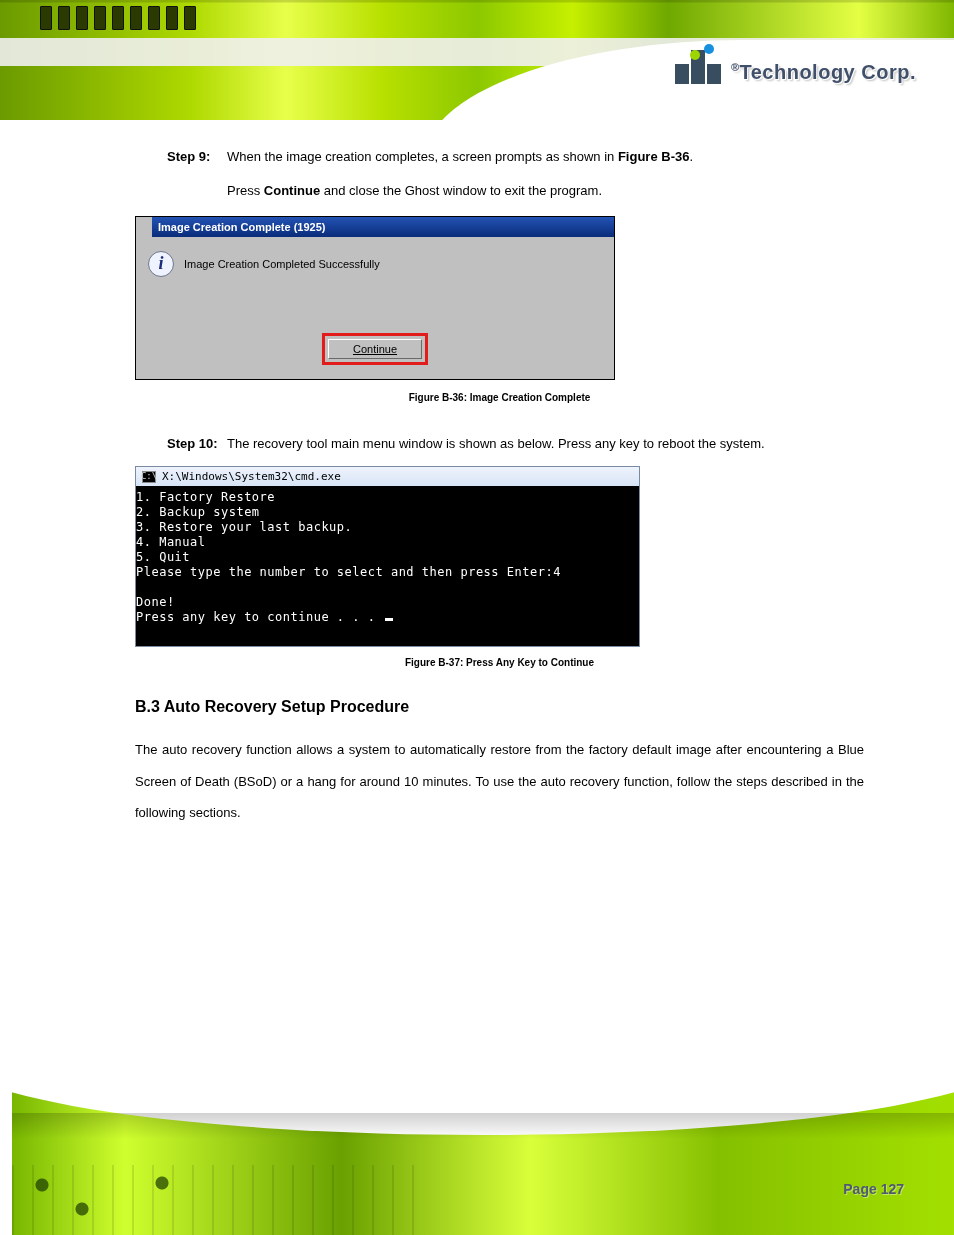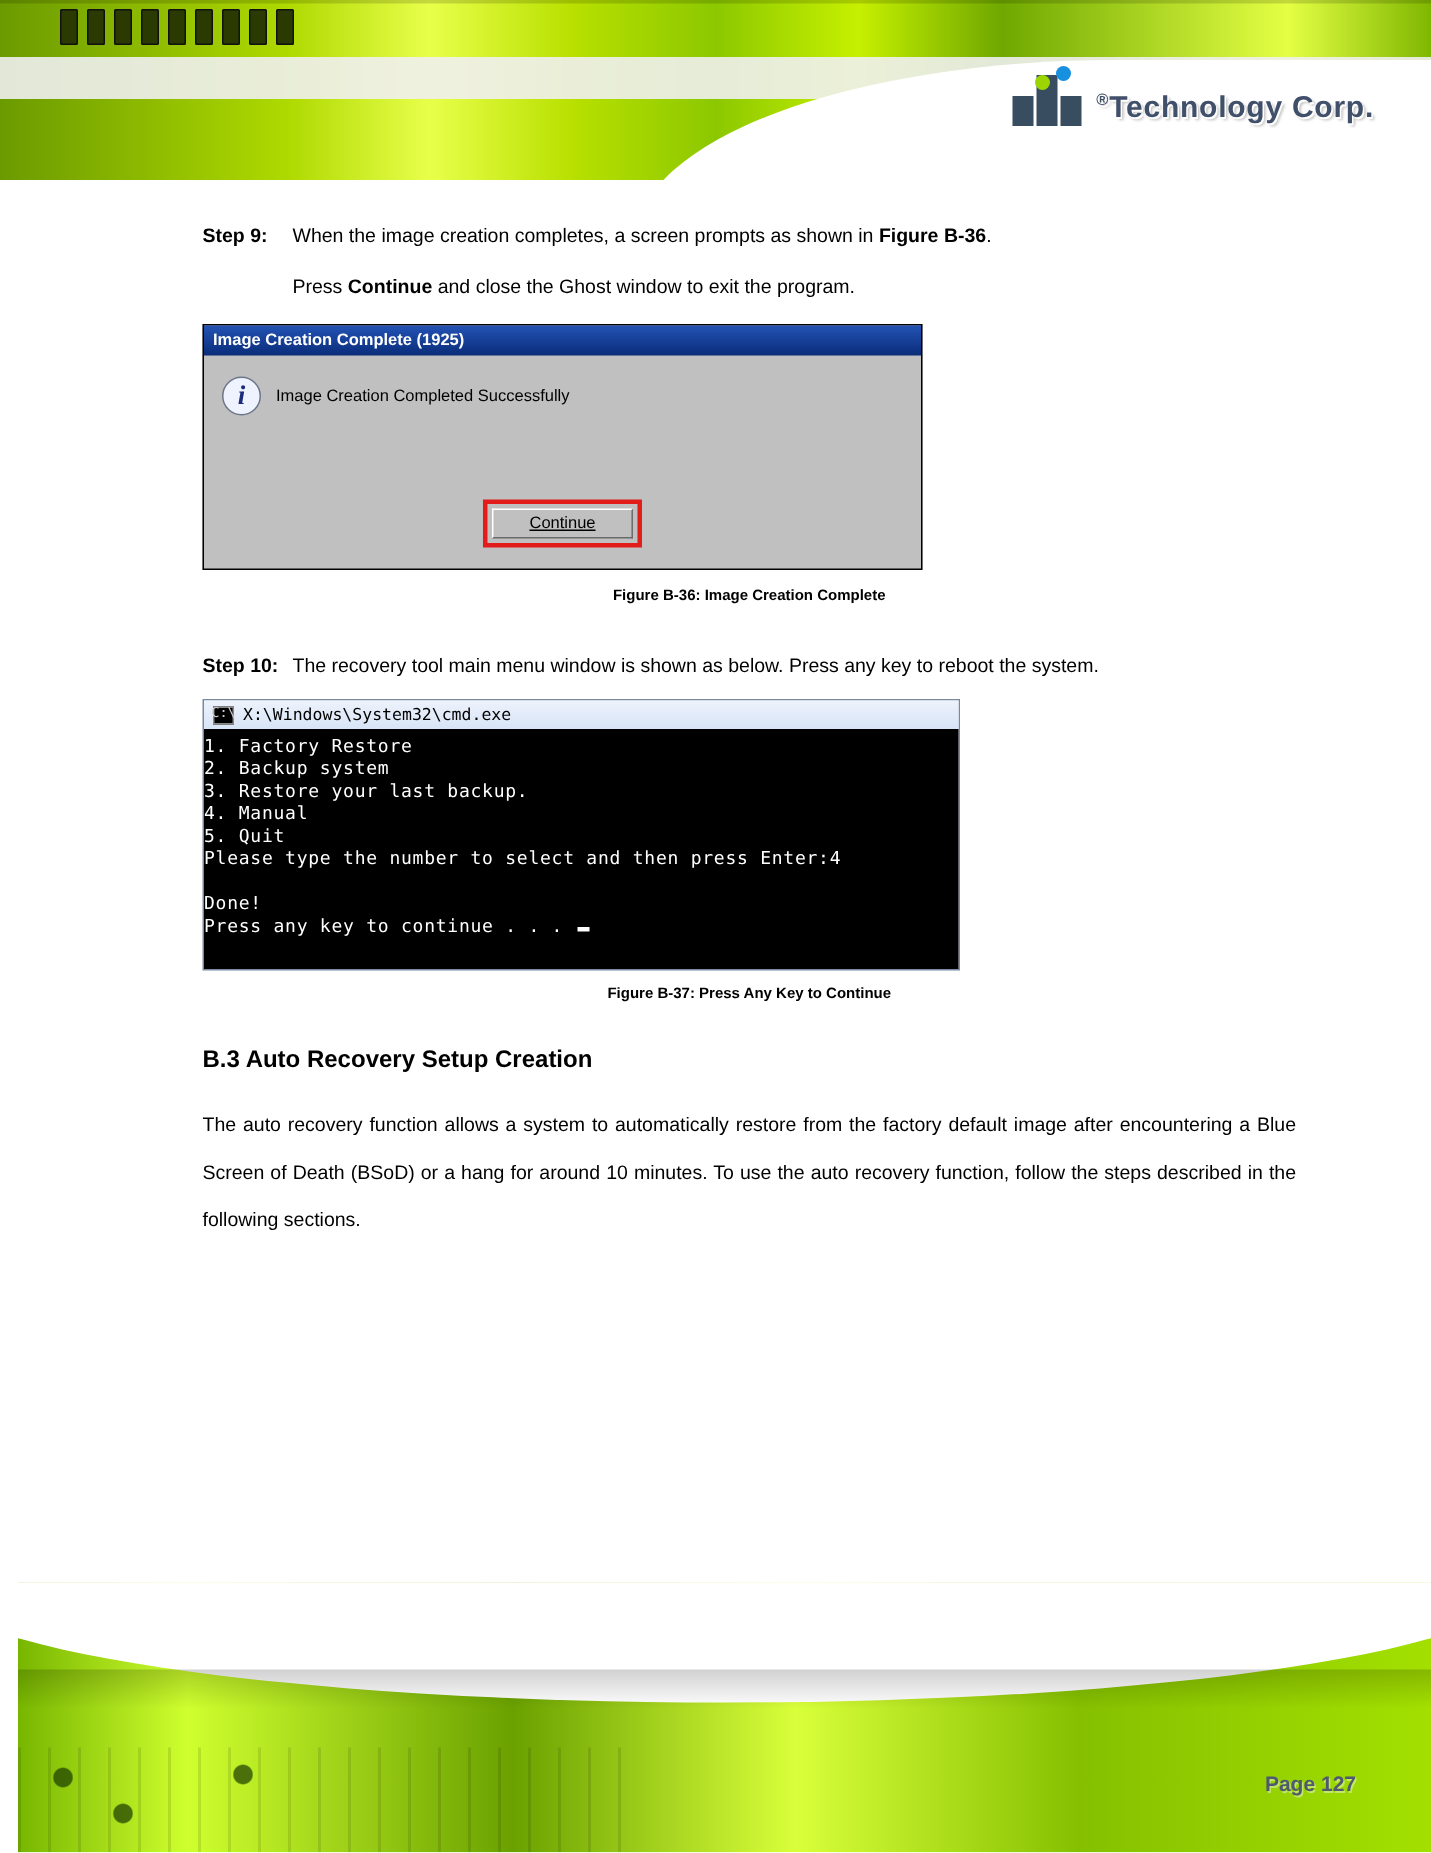--- a/index.html
+++ b/index.html
@@ -59,37 +59,37 @@
   letter-spacing:.5px;
 }
 .header .r{font-size:11px;vertical-align:top;}
 
 
 .page {
   padding: 20px 90px 0 135px;
   position: relative;
 }
 .step { font-size:13px; color:#000; line-height:2.6; margin-bottom:6px; }
-.step-in { padding-left:60px; position:relative; }
+.step-in { padding-left:60px; position:relative;margin-left:32px; }
 .step-in .bullet-num { position:absolute; left:0; top:0; font-weight:bold; font-size:13px; }
 
 
 .ghost-figure{
   margin: 8px 0 12px 0;
   width:480px; height:164px;
   border:1px solid #000;
   background:#c0c0c0;
   position:relative;
   font-family:Tahoma,Arial,sans-serif;
 }
 .ghost-title{
   height:20px;
   background:linear-gradient(#2353b4,#0a2c7a);
   color:#fff;font-weight:bold;font-size:11px;
-  display:flex;align-items:center;padding:0 6px;
+  display:flex;align-items:center;padding:0 6px;margin-left:16px;
 }
 .ghost-body{padding:14px 12px;color:#000;font-size:11px;}
 .ghost-body .row{display:flex;align-items:center;gap:10px;}
 .info-icon{
   width:26px;height:26px;border-radius:50%;background:#eef3ff;border:1px solid #6d7688;
   color:#1b2d7a;font-weight:bold;display:flex;align-items:center;justify-content:center;font-size:18px;font-family:"Times New Roman",serif;font-style:italic;
 }
 .ghost-btn{
   position:absolute;left:50%;bottom:14px;transform:translateX(-50%);
   border:3px solid #e21b1b;
@@ -236,21 +236,21 @@
 4. Manual
 5. Quit
 Please type the number to select and then press Enter:4
 
 Done!
 Press any key to continue . . . </span><span class="cursor"></span></div>
   </div>
 
   <div class="fig-caption">Figure B-37: Press Any Key to Continue</div>
 
-  <div class="section-title">B.3 Auto Recovery Setup Creation</div>
+  <div class="section-title">B.3 Auto Recovery Setup Procedure</div>
   <div class="section-body">The auto recovery function allows a system to automatically restore from the factory default image after encountering a Blue Screen of Death (BSoD) or a hang for around 10 minutes. To use the auto recovery function, follow the steps described in the following sections.</div>
 
 </div>
 
 <div class="footer">
   <div class="bg"></div>
   <div class="curve-top"></div>
   <div class="shadow-line"></div>
   <div class="pcb"></div>
   <div class="pagebox">Page 127</div>

